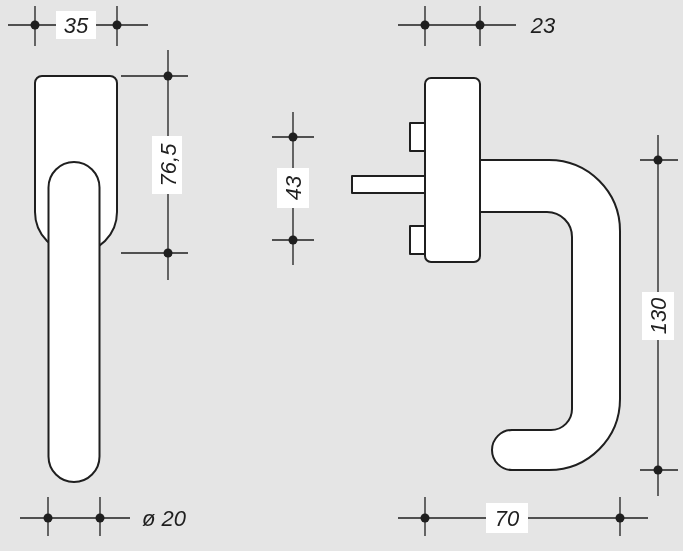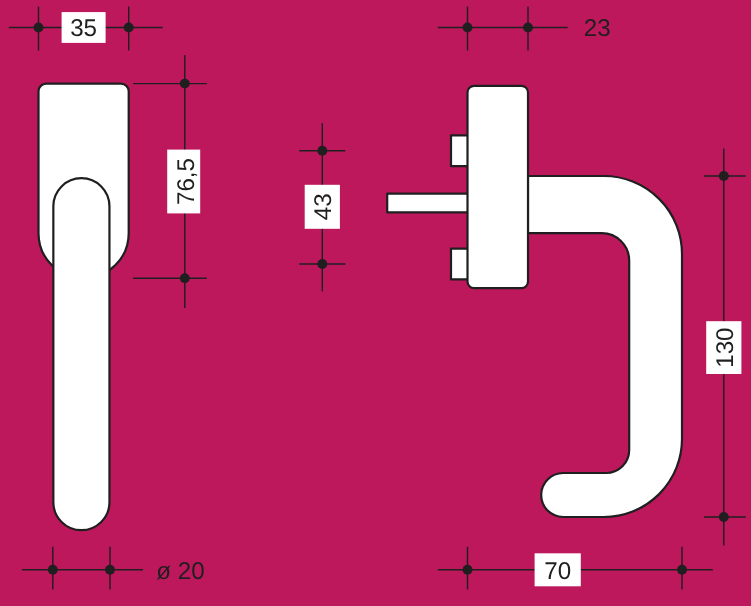--- a/index.html
+++ b/index.html
@@ -5,22 +5,23 @@
   html, body {
     margin: 0;
     padding: 0;
     background: #ffffff;
     font-family: "Liberation Sans", sans-serif;
   }
   .canvas {
     position: relative;
     width: 683px;
     height: 551px;
-    background: #be185d;
+    background: #e5e5e5;
     overflow: hidden;
+    font-style: italic;
   }
   svg { display: block; }
   .outline {
     fill: #ffffff;
     stroke: #1f1f1f;
     stroke-width: 2;
     stroke-linejoin: round;
     stroke-linecap: round;
   }
   .dim {

